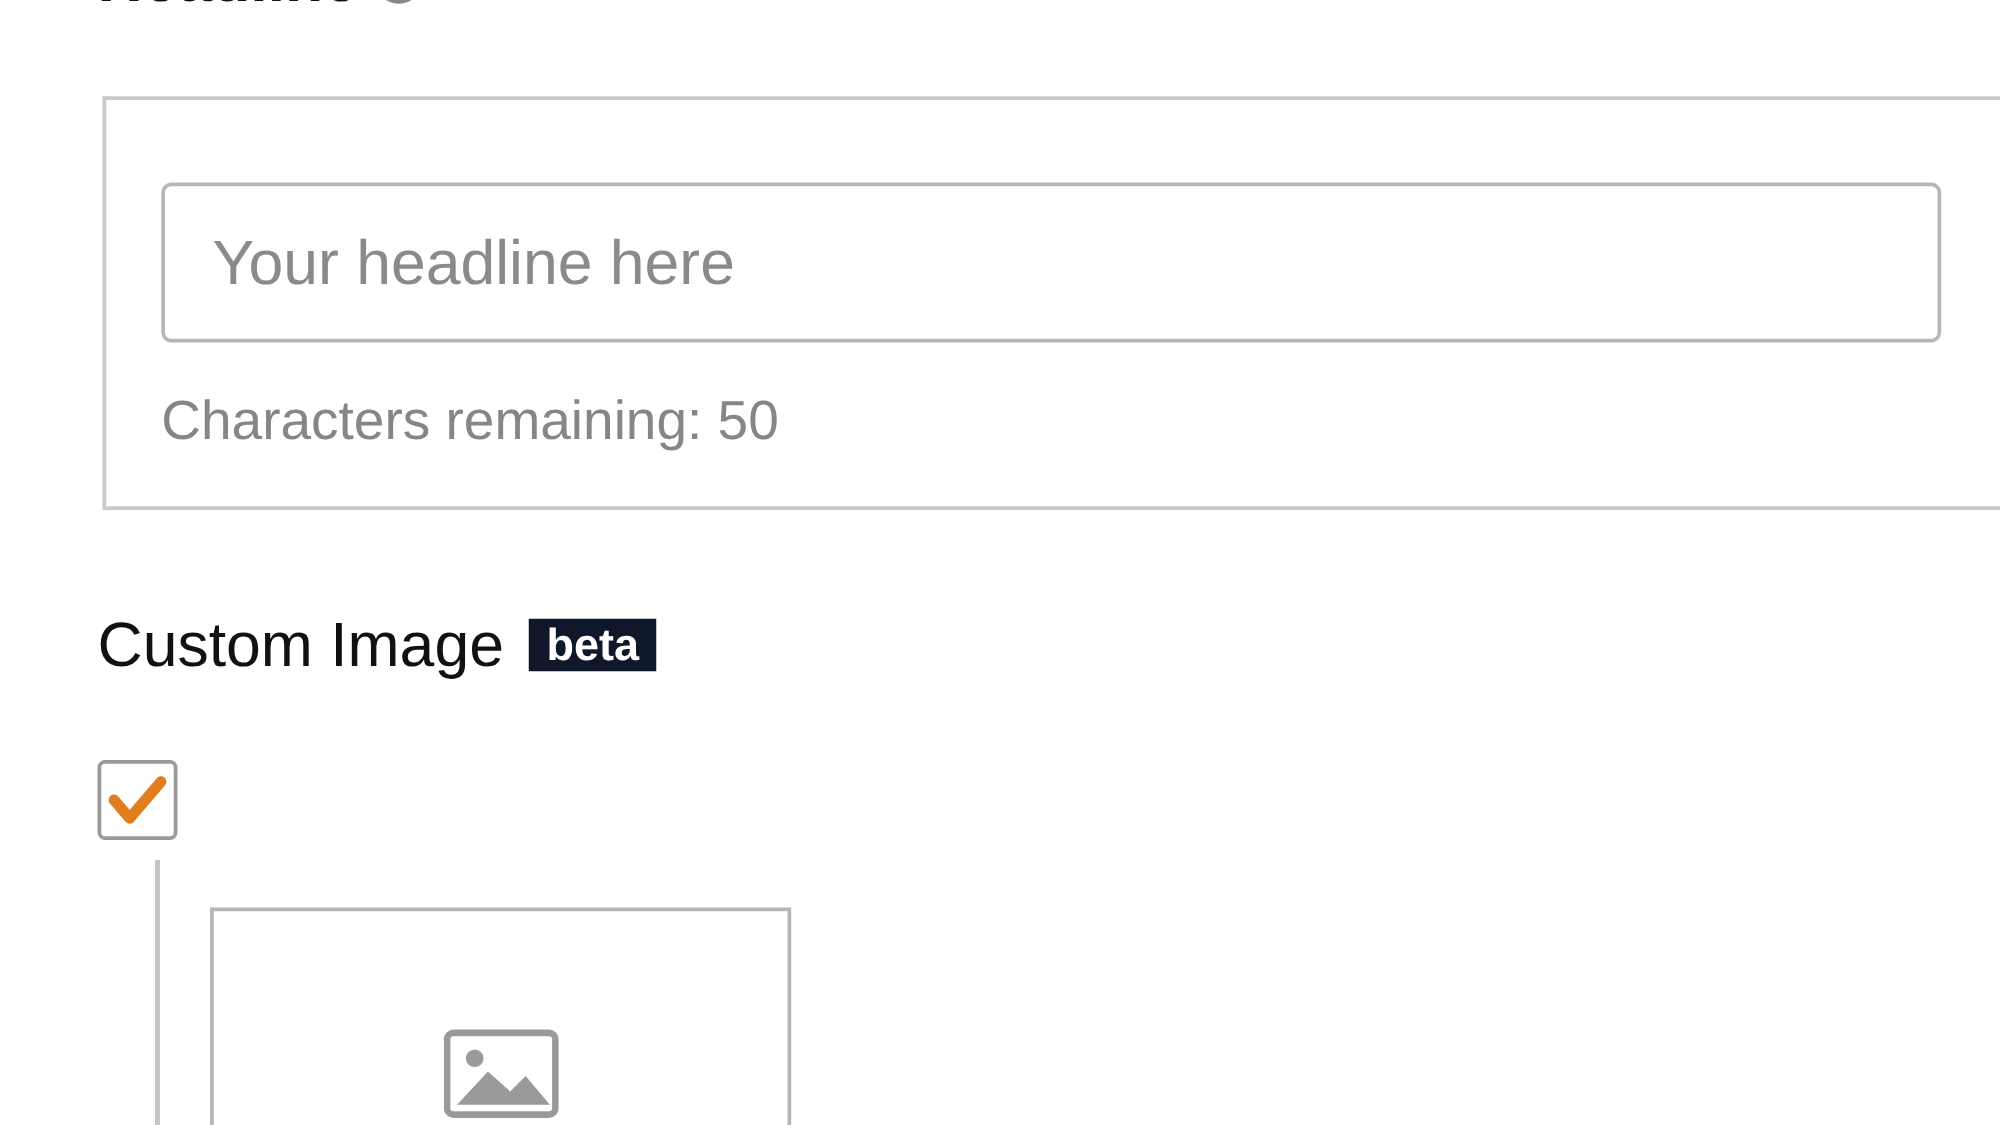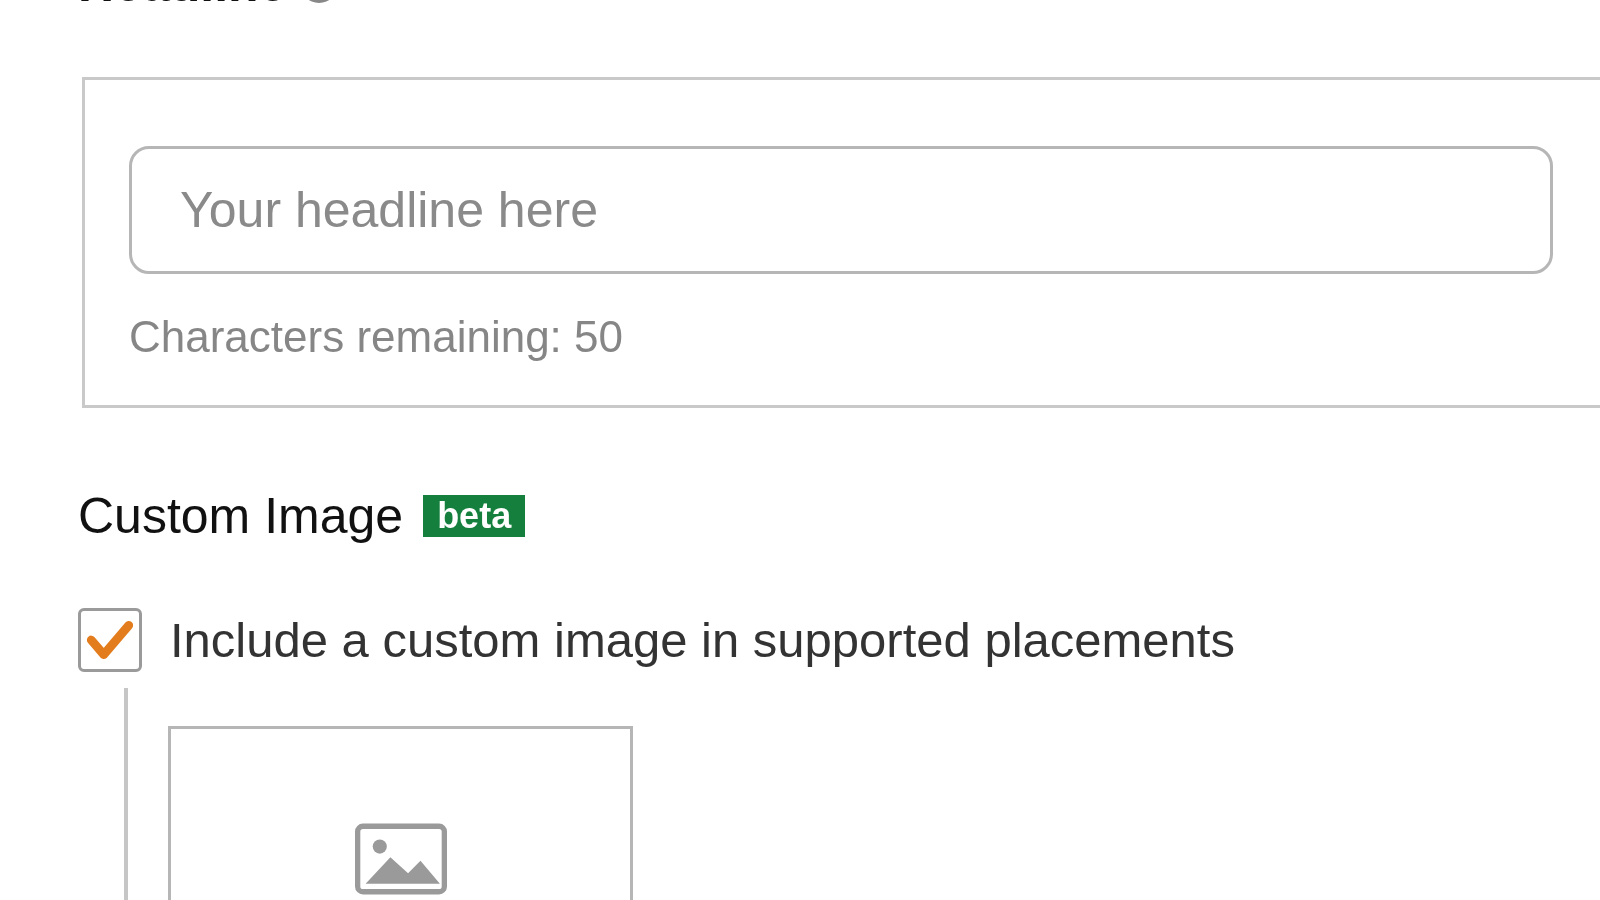--- a/index.html
+++ b/index.html
@@ -55,24 +55,24 @@
     border: 3px solid #c9c9c9;
     background: #ffffff;
   }
   .headline-input {
     position: absolute;
     left: 44px;
     top: 66px;
     width: 1424px;
     height: 128px;
     border: 3px solid #b6b6b6;
-    border-radius: 20px;
+    border-radius: 8px;
     font-size: 50px;
     color: #111111;
-    padding: 0 48px;
+    padding: 0 38px;
     outline: none;
     background: #ffffff;
   }
   .headline-input::placeholder {
     color: #8a8a8a;
   }
   .chars-remaining {
     position: absolute;
     left: 44px;
     top: 232px;
@@ -87,21 +87,21 @@
     display: flex;
     align-items: center;
     gap: 20px;
   }
   .custom-image-label {
     font-size: 50px;
     font-weight: 400;
     color: #111111;
   }
   .beta-badge {
-    background: #15803d;
+    background: #0f172a;
     color: #ffffff;
     font-size: 36px;
     font-weight: 700;
     padding: 0 14px;
   }
   
   .checkbox-row {
     position: absolute;
     left: 78px;
     top: 608px;
@@ -185,21 +185,20 @@
     <span class="custom-image-label">Custom Image</span>
     <span class="beta-badge">beta</span>
   </div>
 
   <div class="checkbox-row">
     <span class="checkbox">
       <svg class="check-svg" viewBox="0 0 24 24">
         <path d="M3 12 L9 19 L21 5" fill="none" stroke="#e37c1c" stroke-width="4.2" stroke-linecap="round" stroke-linejoin="round"></path>
       </svg>
     </span>
-    <span class="checkbox-label">Include a custom image in supported placements</span>
   </div>
 
   <div class="vrule"></div>
 
   <div class="image-box">
     <svg class="image-placeholder-svg" viewBox="0 0 52 40">
       <rect x="1.5" y="1.5" width="49" height="37" rx="3" ry="3" fill="none" stroke="#9a9a9a" stroke-width="3"></rect>
       <circle cx="14" cy="13" r="4" fill="#9a9a9a"></circle>
       <path d="M6 34 L20 19 L30 28 L37 21 L48 34 Z" fill="#9a9a9a"></path>
     </svg>

